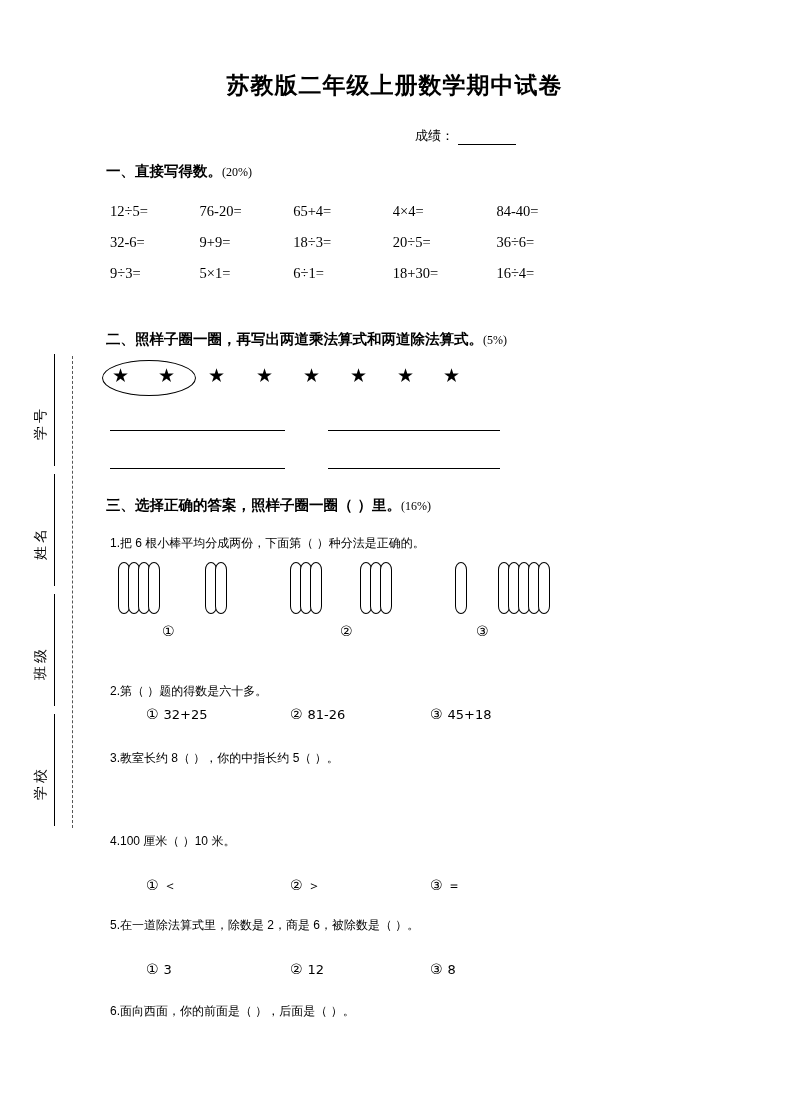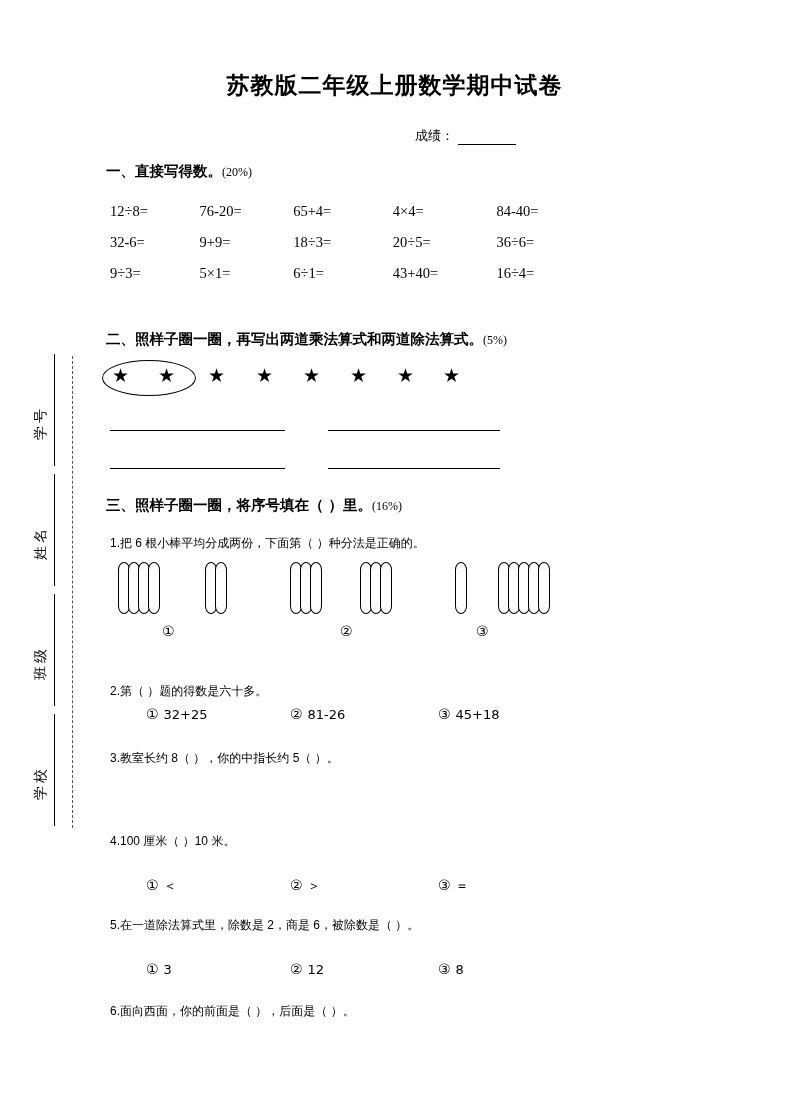--- a/index.html
+++ b/index.html
@@ -183,21 +183,21 @@
     font-size: 13.5px;
   }
   .opt {
     position: absolute;
     white-space: nowrap;
   }
   .opt .num { font-size: 14px; }
   .opt .txt { font-size: 13px; margin-left: 5px; }
   .opt.o1 { left: 36px; }
   .opt.o2 { left: 180px; }
-  .opt.o3 { left: 328px; }
+  .opt.o3 { left: 320px; }
 
   
   .sticks-area {
     position: absolute;
     left: 110px;
     top: 562px;
     width: 470px;
     height: 60px;
   }
   .stick-group {
@@ -260,38 +260,38 @@
       <div class="m-label">学校</div>
     </div>
   </div>
 
   <div class="sec-head" style="top:162px;">
     <span>一、直接写得数。</span><span class="pts">(20%)</span>
   </div>
 
   <div class="calc-grid">
     <div class="calc-row">
-      <div class="calc-cell c1">12÷8=</div>
+      <div class="calc-cell c1">12÷5=</div>
       <div class="calc-cell c2">76-20=</div>
       <div class="calc-cell c3">65+4=</div>
       <div class="calc-cell c4">4×4=</div>
       <div class="calc-cell c5">84-40=</div>
     </div>
     <div class="calc-row">
       <div class="calc-cell c1">32-6=</div>
       <div class="calc-cell c2">9+9=</div>
       <div class="calc-cell c3">18÷3=</div>
       <div class="calc-cell c4">20÷5=</div>
       <div class="calc-cell c5">36÷6=</div>
     </div>
     <div class="calc-row">
       <div class="calc-cell c1">9÷3=</div>
       <div class="calc-cell c2">5×1=</div>
       <div class="calc-cell c3">6÷1=</div>
-      <div class="calc-cell c4">43+40=</div>
+      <div class="calc-cell c4">18+30=</div>
       <div class="calc-cell c5">16÷4=</div>
     </div>
   </div>
 
   <div class="sec-head" style="top:330px;">
     <span>二、照样子圈一圈，再写出两道乘法算式和两道除法算式。</span><span class="pts">(5%)</span>
   </div>
 
   <div class="stars-wrap">
     <div class="ellipse"></div>
@@ -304,21 +304,21 @@
     <span class="star" style="left:297px;">★</span>
     <span class="star" style="left:343px;">★</span>
   </div>
 
   <div class="ans-line" style="left:110px; top:430px; width:175px;"></div>
   <div class="ans-line" style="left:328px; top:430px; width:172px;"></div>
   <div class="ans-line" style="left:110px; top:468px; width:175px;"></div>
   <div class="ans-line" style="left:328px; top:468px; width:172px;"></div>
 
   <div class="sec-head" style="top:496px;">
-    <span>三、照样子圈一圈，将序号填在（    ）里。</span><span class="pts">(16%)</span>
+    <span>三、选择正确的答案，照样子圈一圈（    ）里。</span><span class="pts">(16%)</span>
   </div>
 
   <div class="q-text" style="top:535px;">1.把 6 根小棒平均分成两份，下面第（      ）种分法是正确的。</div>
 
   <div class="sticks-area">
     <div class="stick-group" style="left:8px;">
       <div class="stick"></div>
       <div class="stick"></div>
       <div class="stick"></div>
       <div class="stick"></div>

